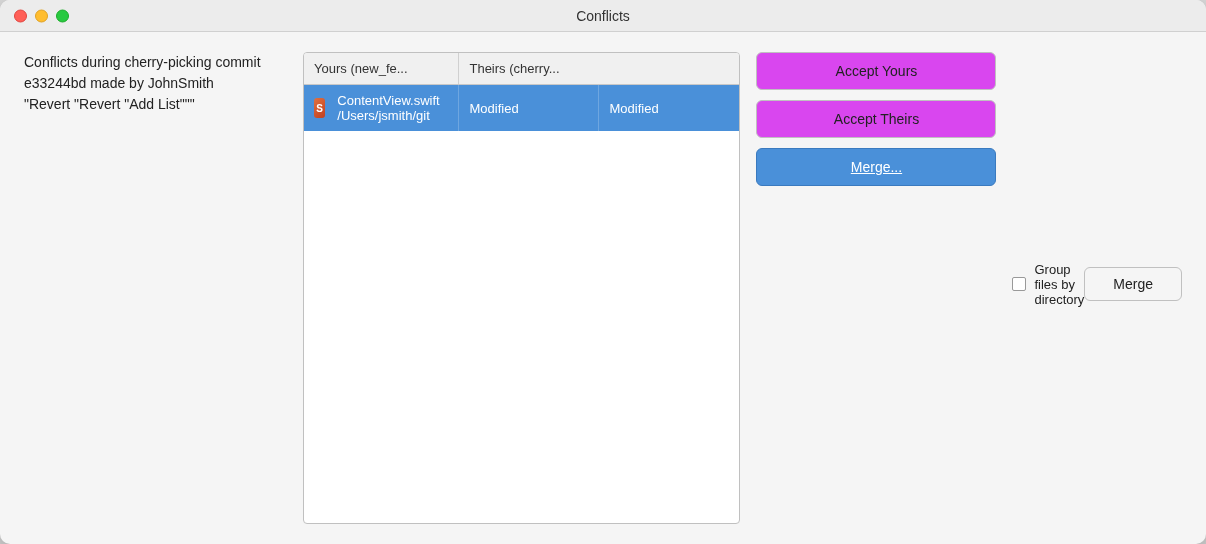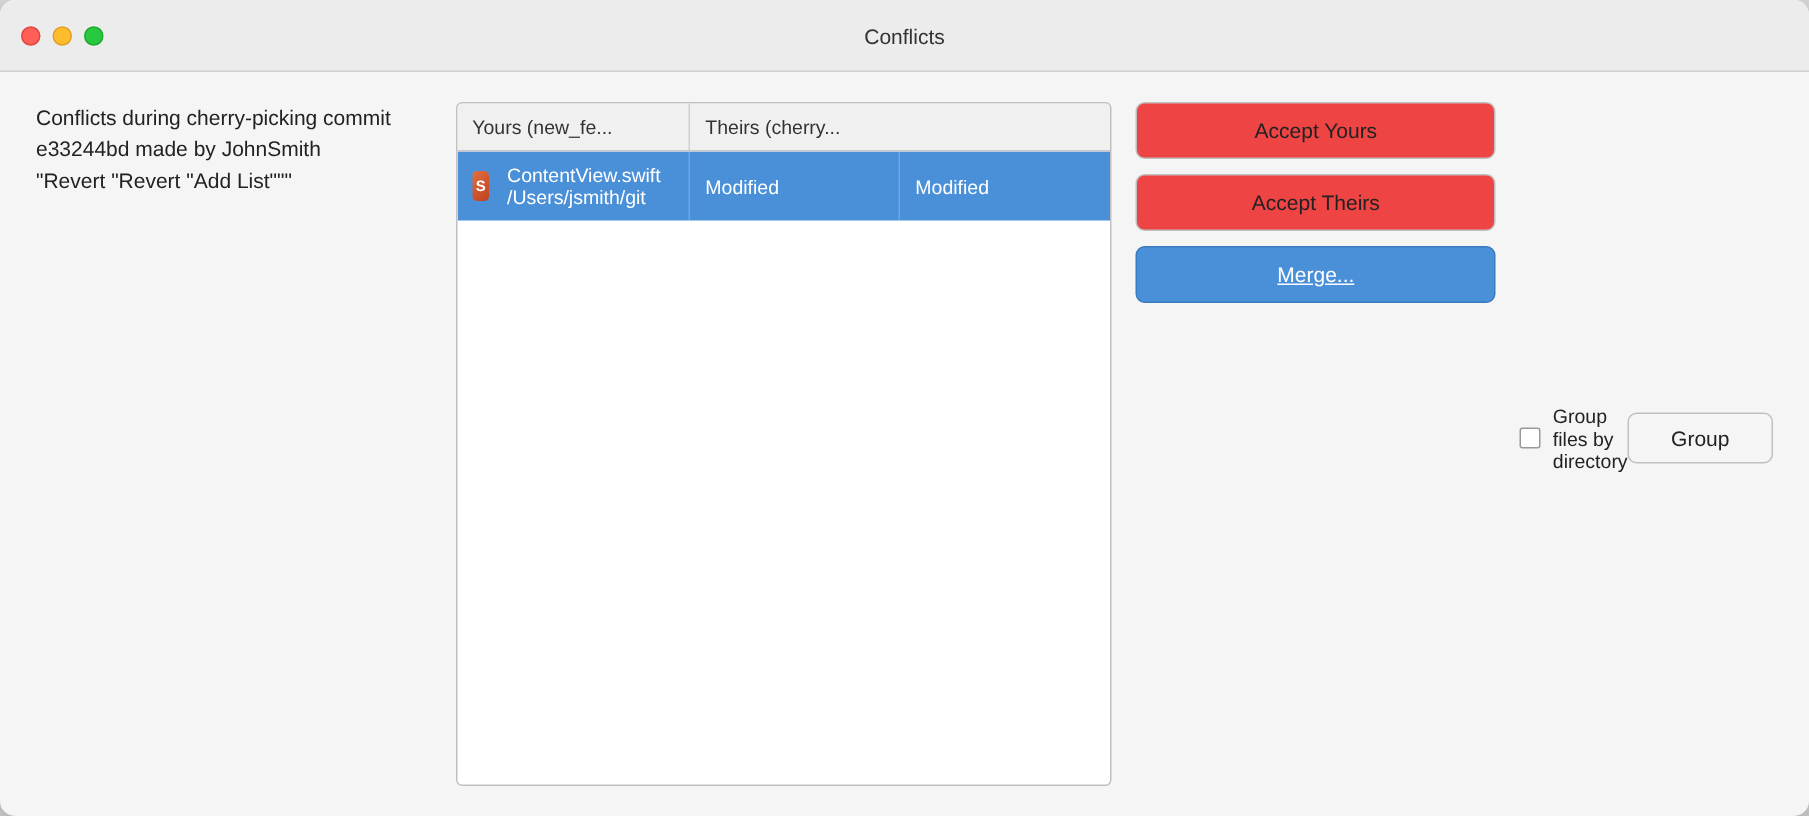--- a/index.html
+++ b/index.html
@@ -23,21 +23,21 @@
       background: #f5f5f5;
       border-radius: 10px;
       box-shadow: 0 10px 40px rgba(0,0,0,0.4);
       display: flex;
       flex-direction: column;
       overflow: hidden;
       position: relative;
     }
 
     .titlebar {
-      height: 48px;
+      height: 32px;
       background: #ececec;
       border-bottom: 1px solid #d0d0d0;
       display: flex;
       align-items: center;
       justify-content: center;
       position: relative;
       flex-shrink: 0;
     }
 
     .window-controls {
@@ -174,21 +174,21 @@
       width: 240px;
       flex-shrink: 0;
     }
 
     .btn {
       padding: 10px 16px;
       font-size: 14px;
       border-radius: 6px;
       cursor: pointer;
       border: 1px solid #c0c0c0;
-      background: #ef4444;
+      background: #d946ef;
       color: #222;
       font-family: inherit;
       text-align: center;
     }
 
     .btn-primary {
       background: #4a90d9;
       color: #fff;
       border: 1px solid #3a7abf;
       font-weight: 500;
@@ -283,17 +283,17 @@
         <button class="btn btn-primary">Merge...</button>
       </div>
 
     </div>
 
     <div class="footer">
       <label class="checkbox-label">
         <div class="checkbox"></div>
         <span>Group files by directory</span>
       </label>
-      <button class="close-btn">Group</button>
+      <button class="close-btn">Merge</button>
     </div>
 
   </div>
 </div>
 
 </body></html>

